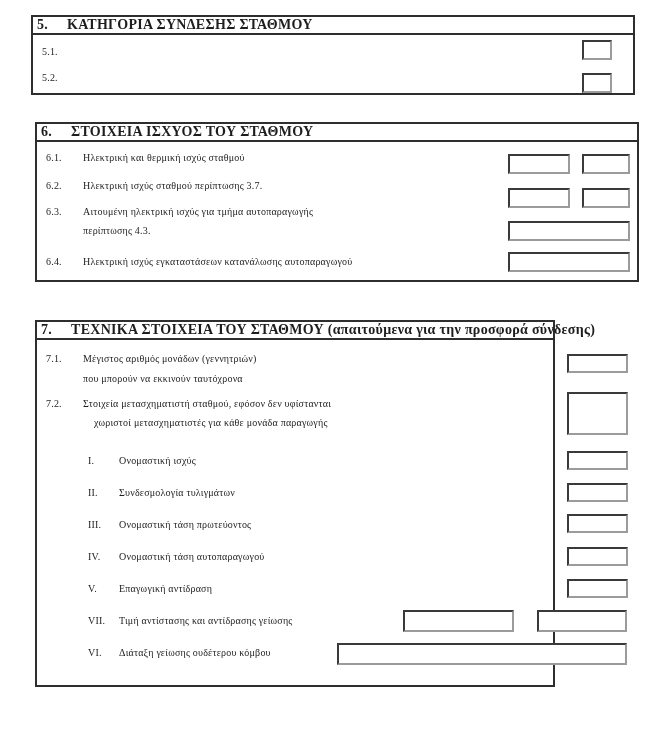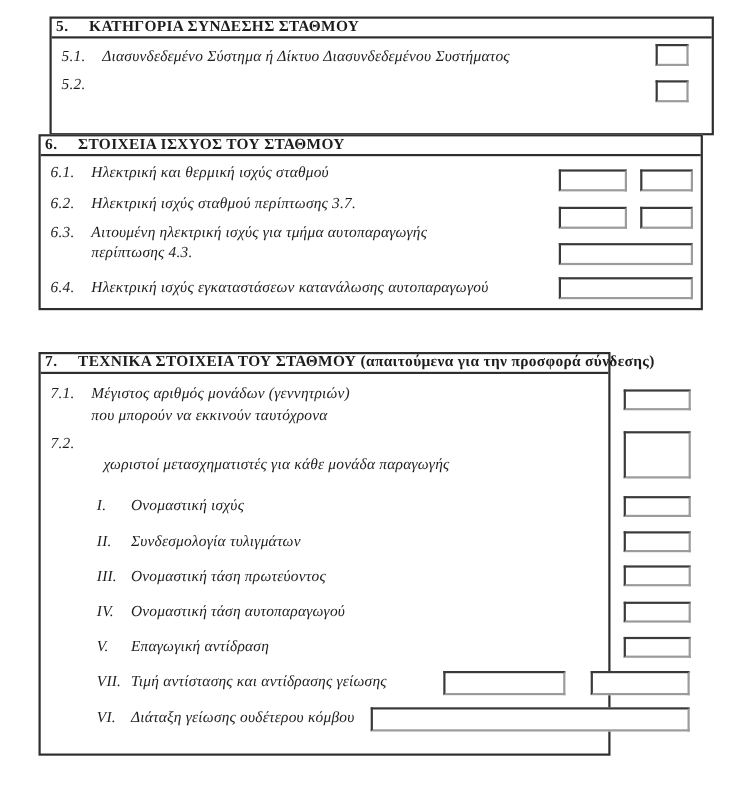--- a/index.html
+++ b/index.html
@@ -11,42 +11,40 @@
     position:absolute; border:2px solid #2e2e2e; background:#ffffff;
     box-sizing:border-box;
   }
   .sec-header {
     position:absolute; left:0; right:0; top:0; height:16px;
     border-bottom:2px solid #2e2e2e; font-weight:bold; font-size:14px;
     line-height:16px; white-space:nowrap; letter-spacing:0.3px;
   }
   .sec-num { display:inline-block; margin-left:4px; width:30px; }
   .t {
-    position:absolute; font-size:14px; line-height:16px; white-space:nowrap;
+    position:absolute; font-size:10px; line-height:16px; white-space:nowrap;
     letter-spacing:0.2px;
-    font-style:italic;
   }
   .ibox {
     position:absolute; box-sizing:border-box; background:#ffffff;
     border:2px solid; border-color:#3a3a3a #9b9b9b #9b9b9b #3a3a3a;
     font-size:12px; line-height:16px; text-align:center; overflow:hidden;
   }
 </style>
 </head>
 <body>
 
 <div class="page">
 
-  <div class="sec" style="left:45px; top:15px; width:604px; height:108px;">
+  <div class="sec" style="left:31px; top:15px; width:604px; height:80px;">
     <div class="sec-header">
       <span class="sec-num">5.</span><span>ΚΑΤΗΓΟΡΙΑ ΣΥΝΔΕΣΗΣ ΣΤΑΘΜΟΥ</span>
     </div>
 
     <div class="t" style="left:9px; top:27px;">5.1.</div>
-    <div class="t" style="left:46px; top:27px;">Διασυνδεδεμένο Σύστημα ή Δίκτυο Διασυνδεδεμένου Συστήματος</div>
     <div class="ibox" style="left:549px; top:23px; width:30px; height:20px;"></div>
 
     <div class="t" style="left:9px; top:53px;">5.2.</div>
     <div class="ibox" style="left:549px; top:56px; width:30px; height:20px;"></div>
   </div>
 
   <div class="sec" style="left:35px; top:122px; width:604px; height:160px;">
     <div class="sec-header">
       <span class="sec-num">6.</span><span>ΣΤΟΙΧΕΙΑ ΙΣΧΥΟΣ ΤΟΥ ΣΤΑΘΜΟΥ</span>
     </div>
@@ -75,20 +73,21 @@
     <div class="sec-header">
       <span class="sec-num">7.</span><span>ΤΕΧΝΙΚΑ ΣΤΟΙΧΕΙΑ ΤΟΥ ΣΤΑΘΜΟΥ (απαιτούμενα για την προσφορά σύνδεσης)</span>
     </div>
 
     <div class="t" style="left:9px; top:29px;">7.1.</div>
     <div class="t" style="left:46px; top:49px;">που μπορούν να εκκινούν ταυτόχρονα</div>
     <div class="t" style="left:46px; top:29px;">Μέγιστος αριθμός μονάδων (γεννητριών)</div>
     <div class="ibox" style="left:530px; top:32px; width:61px; height:19px;"></div>
 
     <div class="t" style="left:9px; top:74px;">7.2.</div>
+    <div class="t" style="left:46px; top:74px;">Στοιχεία μετασχηματιστή σταθμού, εφόσον δεν υφίστανται</div>
     <div class="t" style="left:57px; top:93px;">χωριστοί μετασχηματιστές για κάθε μονάδα παραγωγής</div>
     <div class="ibox" style="left:530px; top:70px; width:61px; height:43px;"></div>
 
     <div class="t" style="left:51px; top:131px;">I.</div>
     <div class="t" style="left:82px; top:131px;">Ονομαστική ισχύς</div>
     <div class="ibox" style="left:530px; top:129px; width:61px; height:19px;"></div>
 
     <div class="t" style="left:51px; top:163px;">II.</div>
     <div class="t" style="left:82px; top:163px;">Συνδεσμολογία τυλιγμάτων</div>
     <div class="ibox" style="left:530px; top:161px; width:61px; height:19px;"></div>

